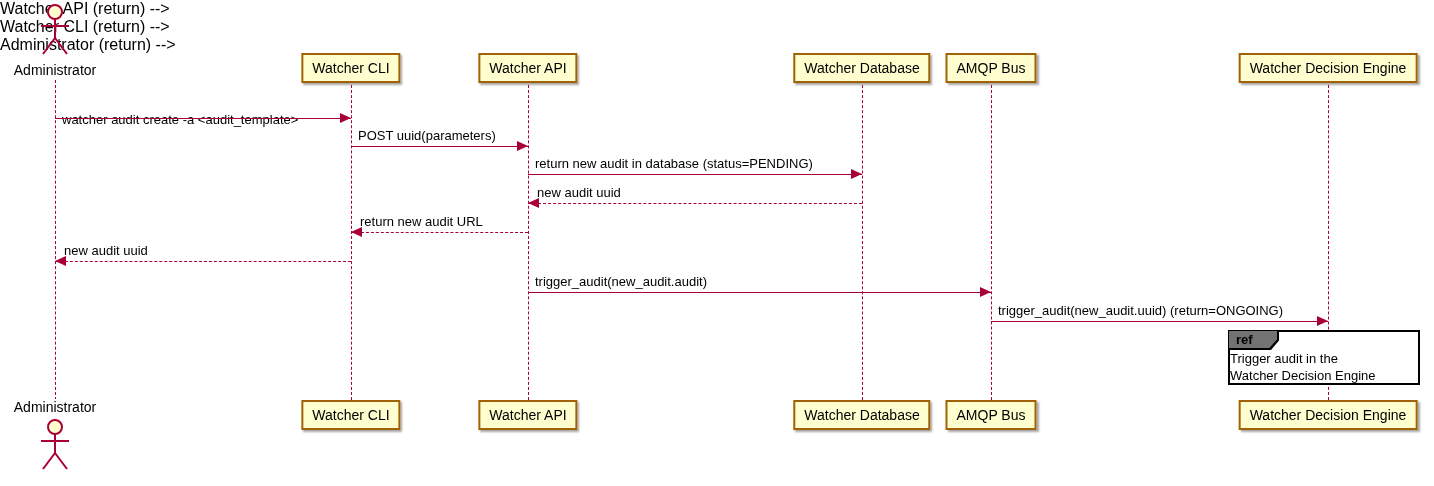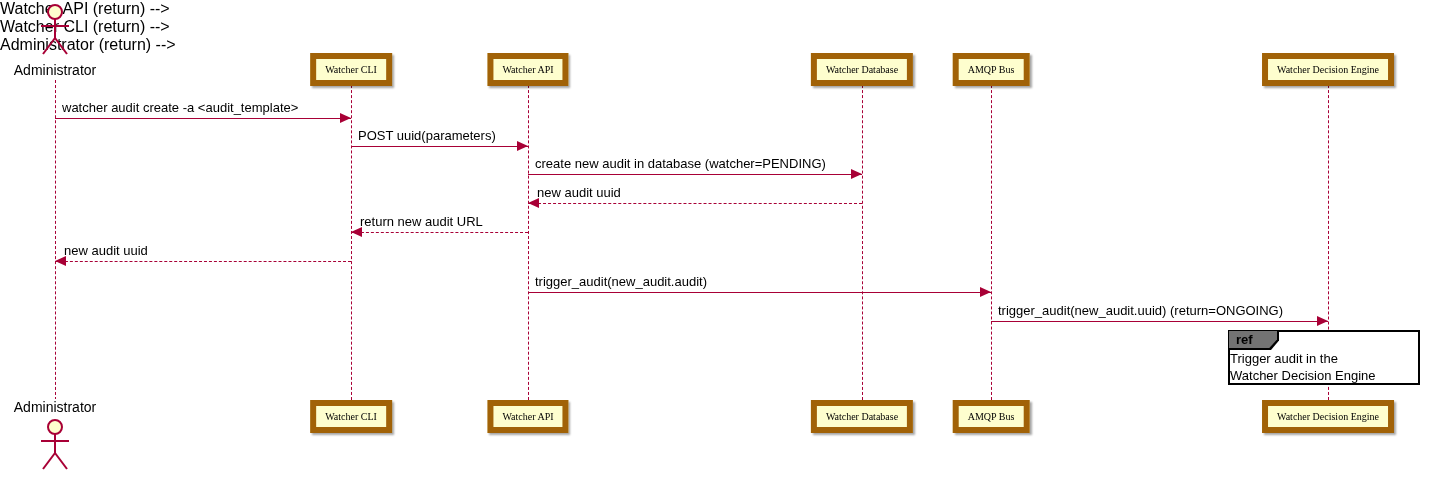--- a/index.html
+++ b/index.html
@@ -20,27 +20,26 @@
     top: 80px;
     height: 320px;
     width: 0;
     border-left: 1px dashed #A80036;
     z-index: 0;
   }
   .pbox {
     position: absolute;
     transform: translateX(-50%);
     background: #FEFECE;
-    border: 6px solid #a16207;
+    border: 2px solid #a16207;
     padding: 5px 9px;
-    font-size: 10px;
+    font-size: 14px;
     white-space: nowrap;
     z-index: 3;
     box-shadow: 2px 2px 2px rgba(0,0,0,0.35);
-    font-family: Liberation Serif, serif;
   }
   .actor-label {
     position: absolute;
     transform: translateX(-50%);
     font-size: 14px;
     white-space: nowrap;
     z-index: 3;
     background: #fff;
   }
   .actor-figure {
@@ -145,35 +144,35 @@
 
   
   <div class="pbox" style="left:351px;  top:53px;">Watcher CLI</div>
   <div class="pbox" style="left:528px;  top:53px;">Watcher API</div>
   <div class="pbox" style="left:862px;  top:53px;">Watcher Database</div>
   <div class="pbox" style="left:991px;  top:53px;">AMQP Bus</div>
   <div class="pbox" style="left:1328px; top:53px;">Watcher Decision Engine</div>
 
   
   <div>
-    <div class="msg-label" style="left:62px; top:100px;">watcher audit create -a &lt;audit_template&gt;</div>
+    <div class="msg-label" style="left:62px; top:112px;">watcher audit create -a &lt;audit_template&gt;</div>
     <div class="msg-line" style="left:55px; top:118px; width:296px;"></div>
     <div class="arrow-right" style="left:340px; top:113px;"></div>
   </div>
 
   
   <div>
     <div class="msg-label" style="left:358px; top:128px;">POST uuid(parameters)</div>
     <div class="msg-line" style="left:351px; top:146px; width:177px;"></div>
     <div class="arrow-right" style="left:517px; top:141px;"></div>
   </div>
 
   
   <div>
-    <div class="msg-label" style="left:535px; top:156px;">create new audit in database (watcher=PENDING)</div>
+    <div class="msg-label" style="left:535px; top:156px;">return new audit in database (status=PENDING)</div>
     <div class="msg-line" style="left:528px; top:174px; width:334px;"></div>
     <div class="arrow-right" style="left:851px; top:169px;"></div>
   </div>
 
    Watcher API (return) --&gt;
   <div>
     <div class="msg-label" style="left:537px; top:185px;">new audit uuid</div>
     <div class="msg-line dashed" style="left:528px; top:203px; width:334px;"></div>
     <div class="arrow-left" style="left:528px; top:198px;"></div>
   </div>

